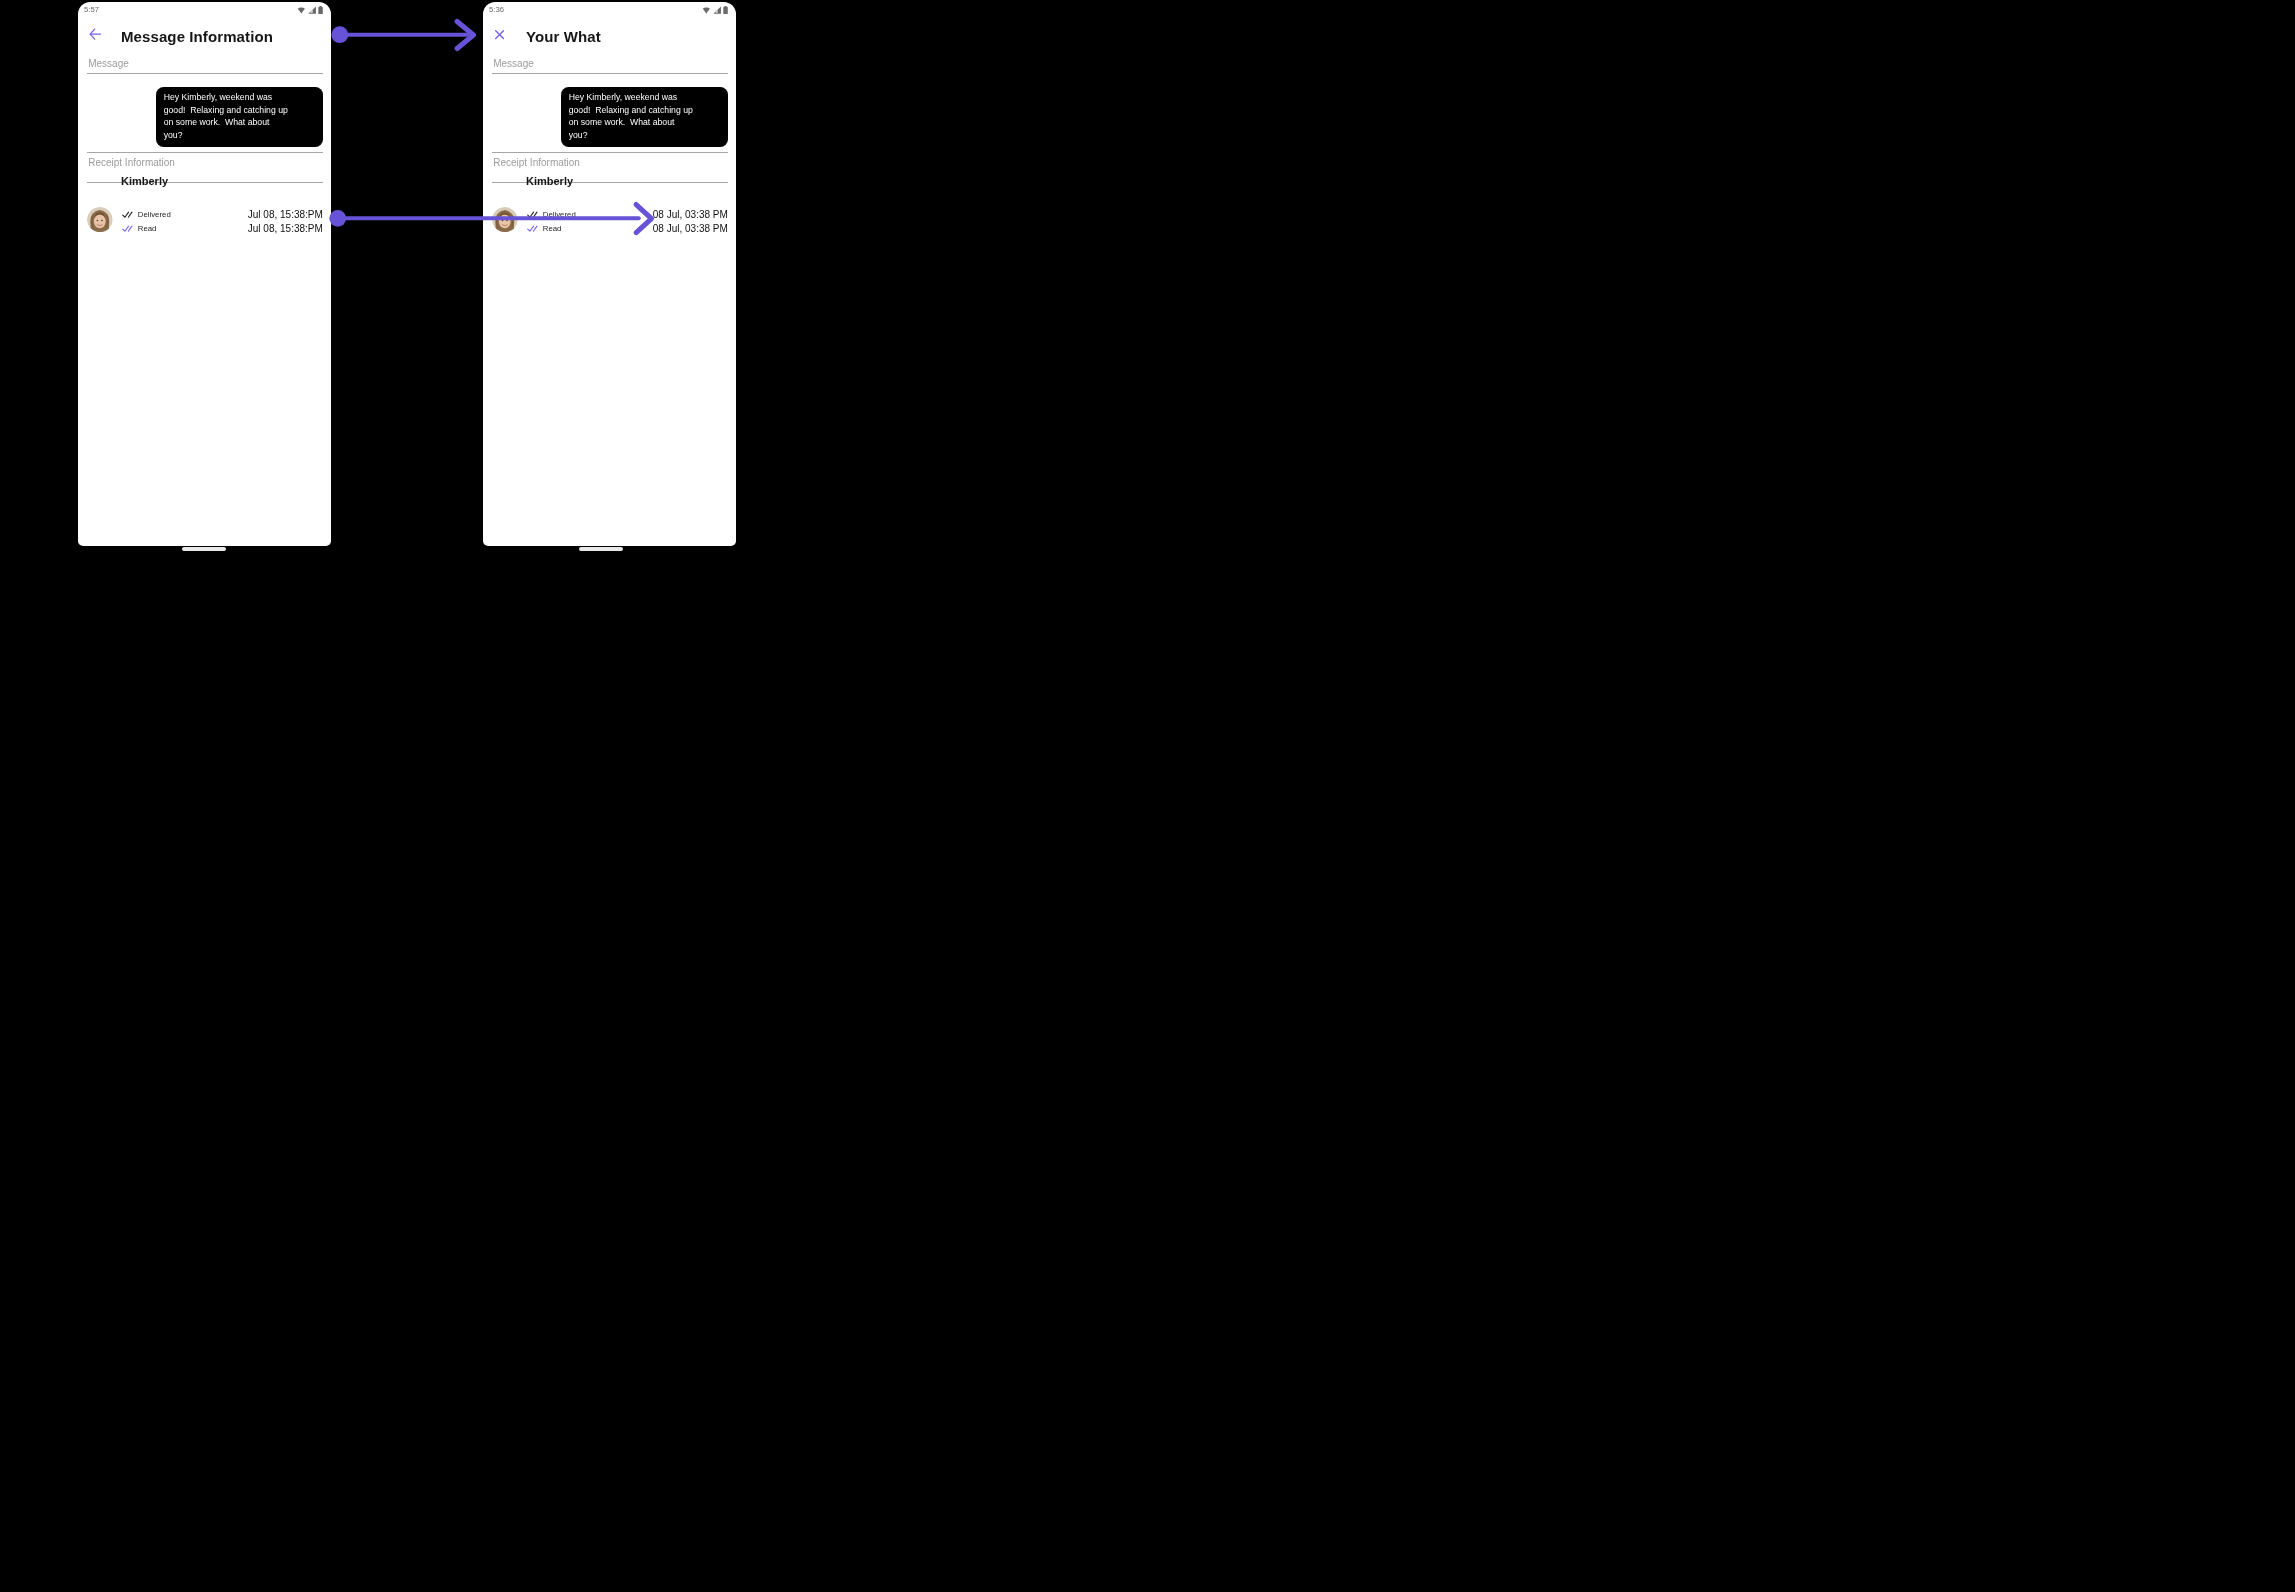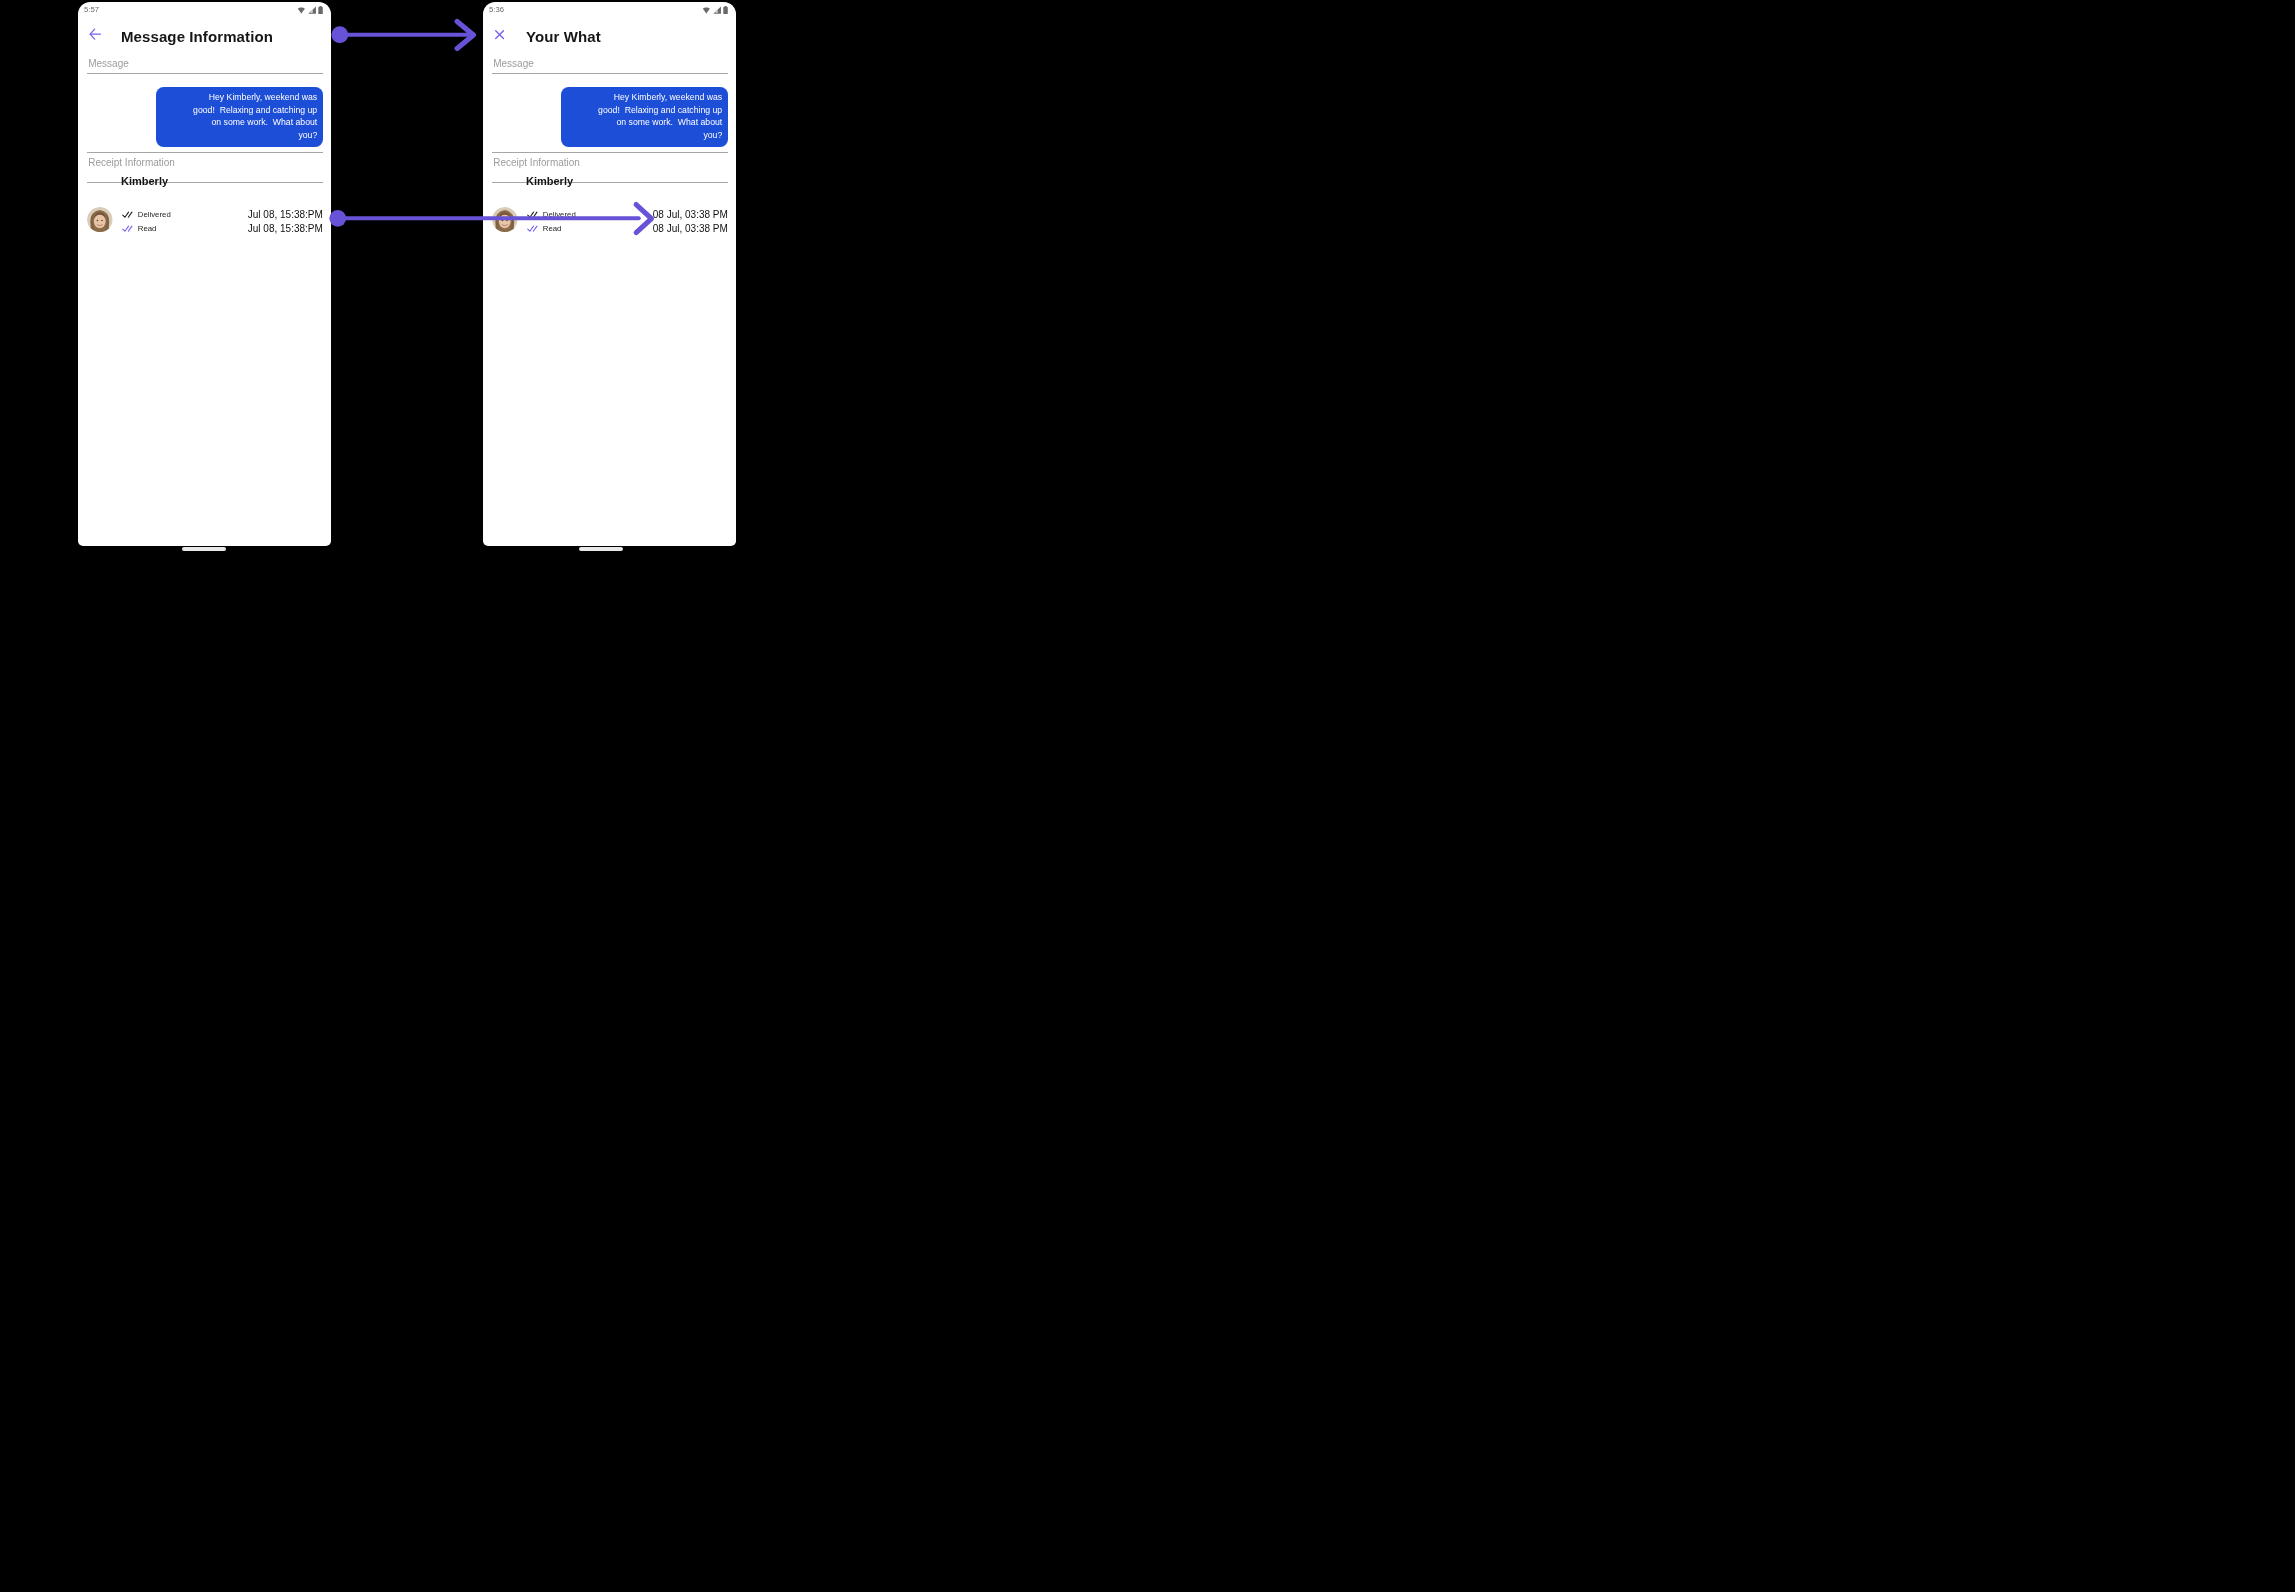--- a/index.html
+++ b/index.html
@@ -35,22 +35,22 @@
   .lbl-message{top:56px;}
   .lbl-receipt{top:155px;}
   .divider{
     position:absolute;left:9.2px;right:8.2px;height:1px;background:#a6a6a6;
   }
   .div1{top:71px;}
   .div2{top:150px;}
   .div3{top:180px;}
   .bubble{
     position:absolute;left:78px;right:7.7px;top:85px;
-    background:#1d4ed8;border-radius:7.7px;
-    padding:4.6px 6.1px 5.6px 7.7px;box-sizing:border-box;text-align:right;
+    background:#000000;border-radius:7.7px;
+    padding:4.6px 6.1px 5.6px 7.7px;box-sizing:border-box;
   }
   .bubble-line{
     color:#ffffff;font-size:8.7px;line-height:12.5px;white-space:pre-wrap;
   }
   .contact-name{
     position:absolute;left:43px;top:173px;font-size:11px;font-weight:700;color:#141414;
   }
   .avatar{
     position:absolute;left:9.2px;top:205px;width:25.5px;height:25.5px;border-radius:50%;overflow:hidden;
   }

